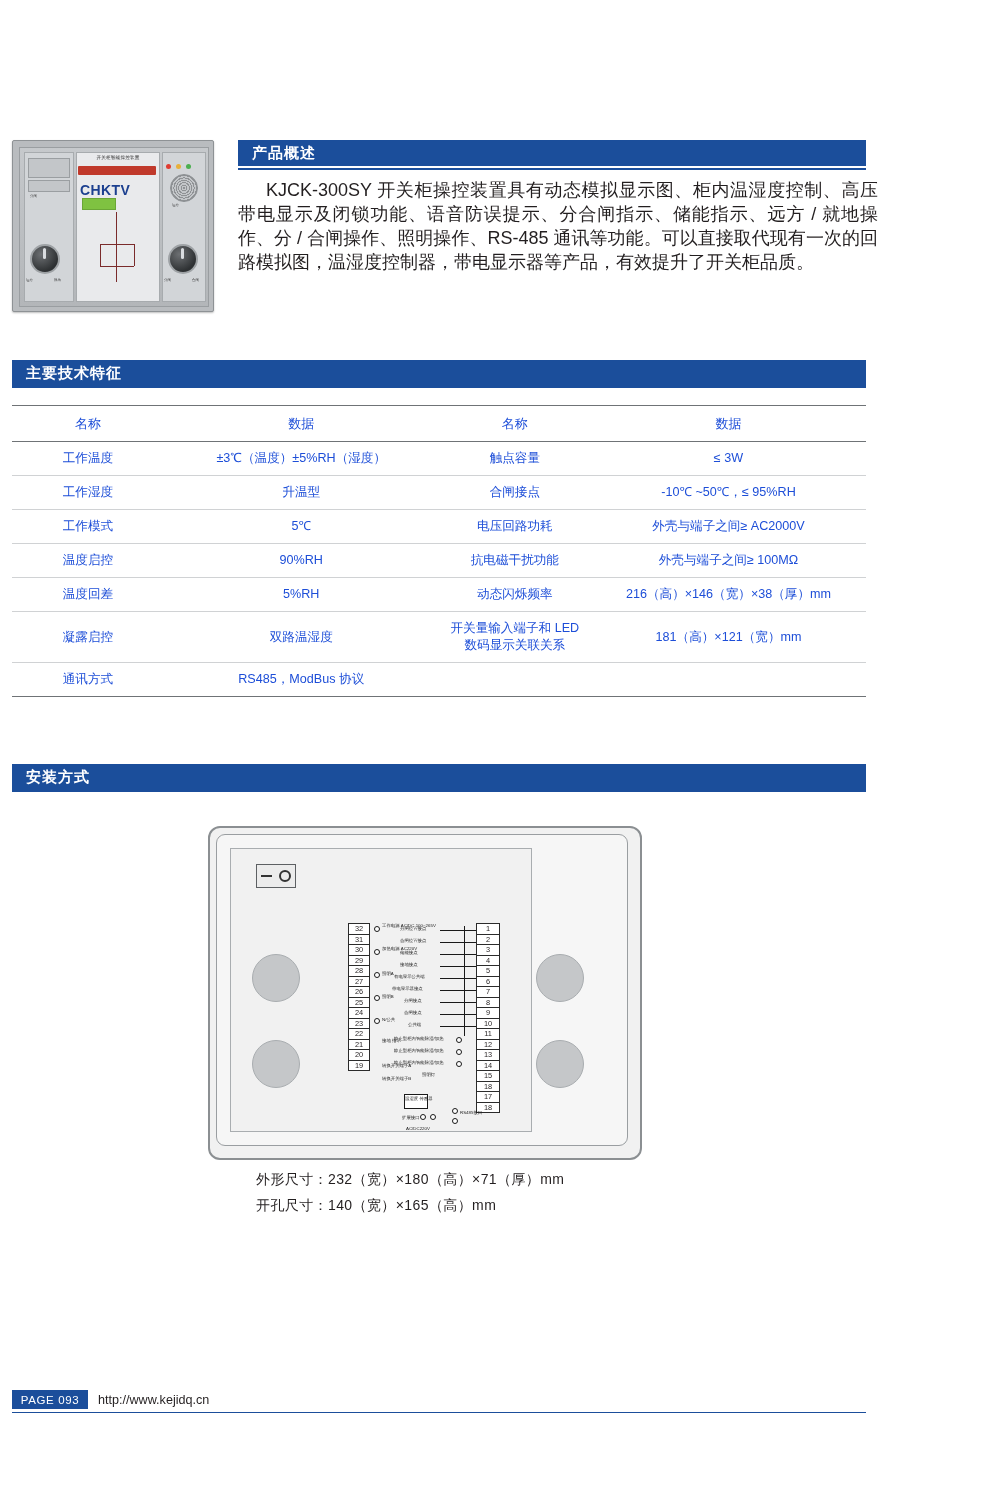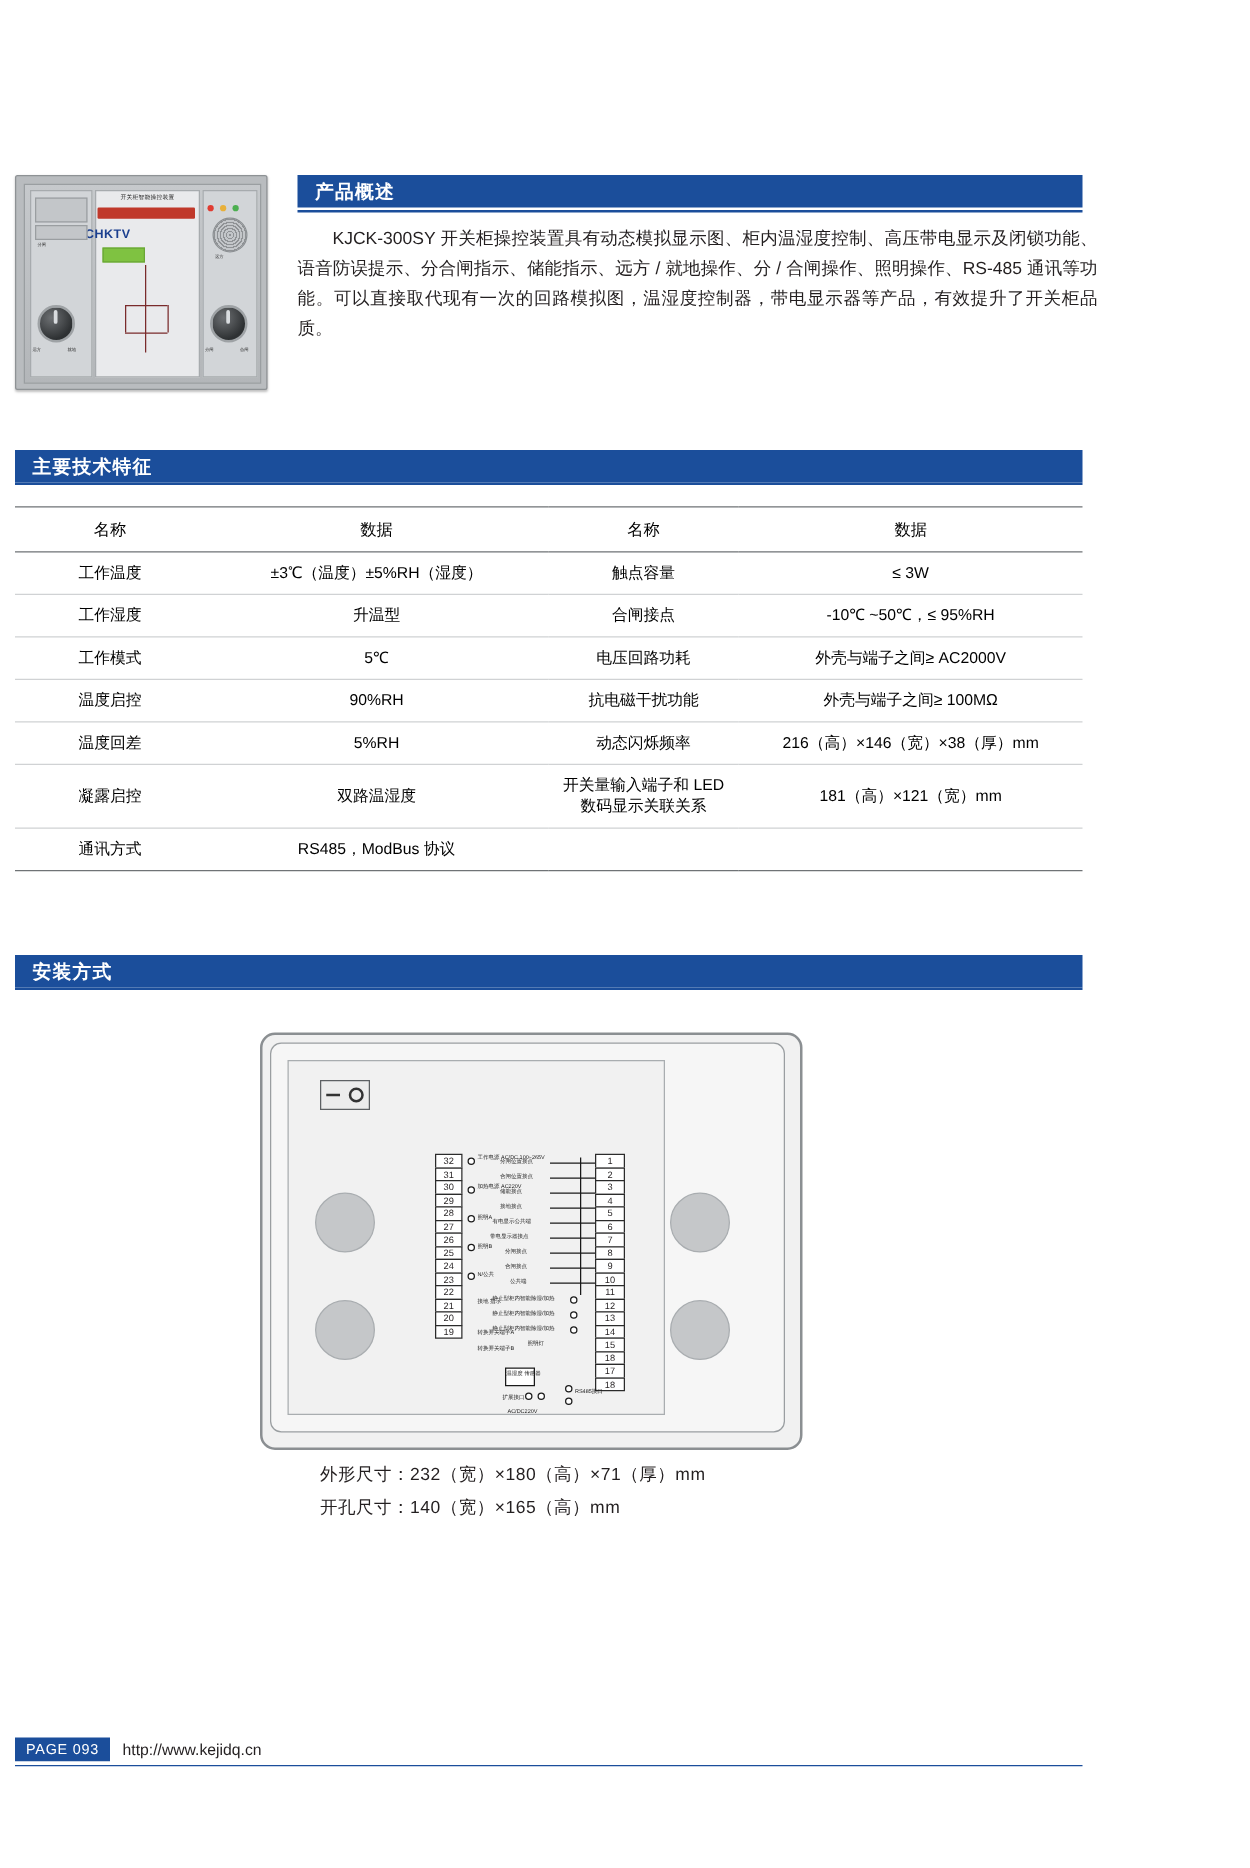--- a/index.html
+++ b/index.html
@@ -70,22 +70,22 @@
     position: absolute;
     left: 60px; top: 7px;
     width: 76px;
     font-size: 4.6px;
     text-align: center;
     color: #1b1b1b;
     letter-spacing: .2px;
   }
   .dev-brand {
     position: absolute;
-    left: 48px; top: 34px;
-    font-size: 10px;
+    left: 60px; top: 34px;
+    font-size: 14px;
     font-weight: bold;
     color: #1b3f8f;
     letter-spacing: .4px;
   }
   .dev-redbar {
     position: absolute;
     left: 58px; top: 18px;
     width: 78px; height: 9px;
     background: #c0392b;
     border-radius: 1px;
@@ -164,42 +164,42 @@
     left: 238px; top: 140px;
     width: 628px; height: 26px;
   }
   .overview-underline {
     left: 238px; top: 168px; width: 628px;
   }
   .overview-body {
     position: absolute;
     left: 238px; top: 178px;
     width: 640px;
-    font-size: 14px;
+    font-size: 18px;
     line-height: 24px;
     color: #231f20;
     text-align: justify;
   }
   .overview-body p { margin: 0; }
   .indent { text-indent: 28px; }
 
   
   .section-tech-bar {
     left: 12px; top: 360px;
     width: 854px; height: 26px;
   }
   .tech-underline { left: 12px; top: 386px; width: 854px; }
 
   .tech-table {
     position: absolute;
     left: 12px; top: 405px;
     width: 854px;
     border-collapse: collapse;
     font-size: 12.6px;
-    color: #000000;
+    color: #1d4ed8;
   }
   .tech-table th, .tech-table td {
     border-bottom: 1px solid #d0d2d4;
     text-align: center;
     padding: 8px 4px;
     font-weight: normal;
     line-height: 17px;
   }
   .tech-table thead th {
     border-top: 1px solid #6f7376;

